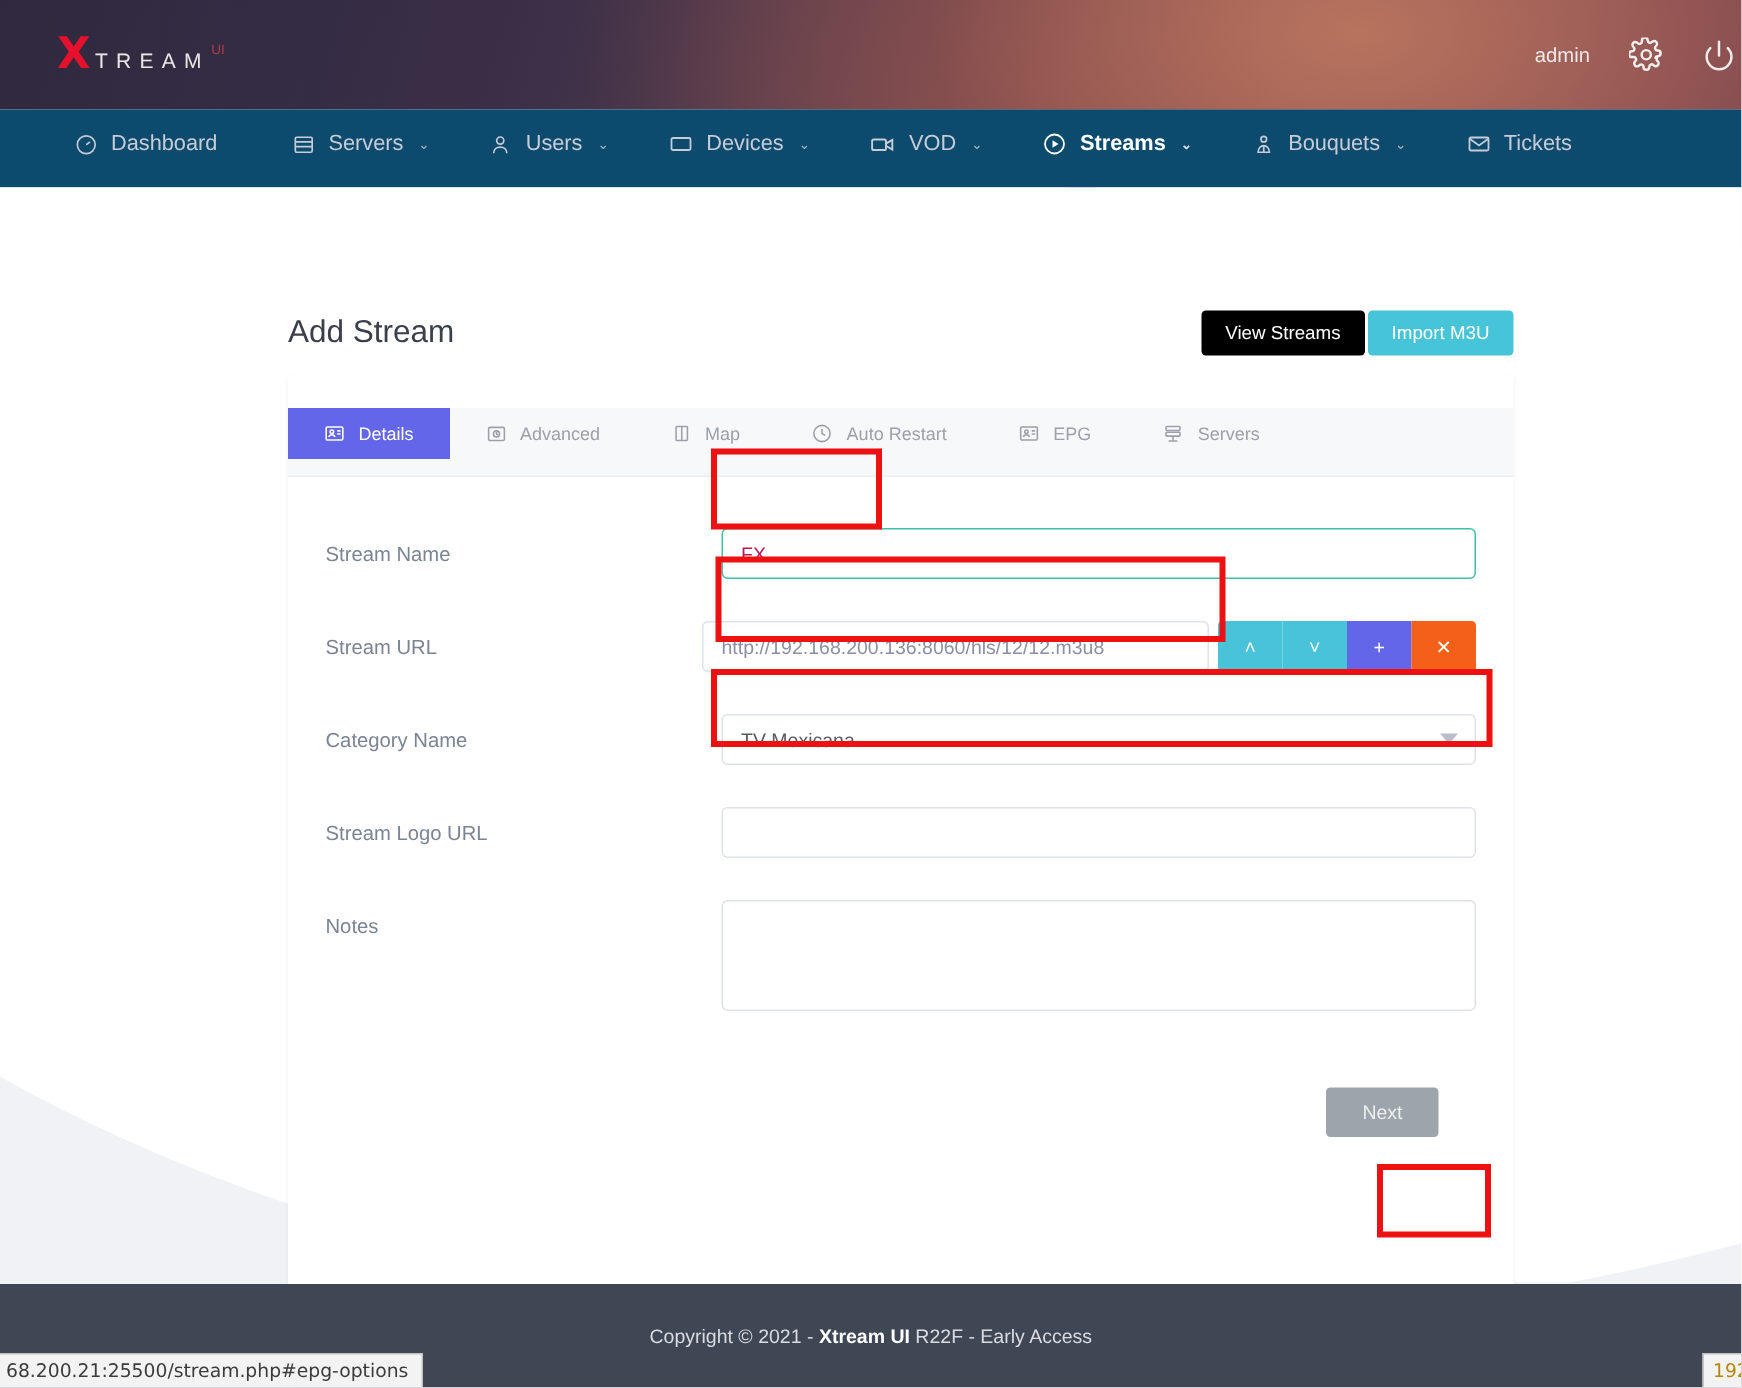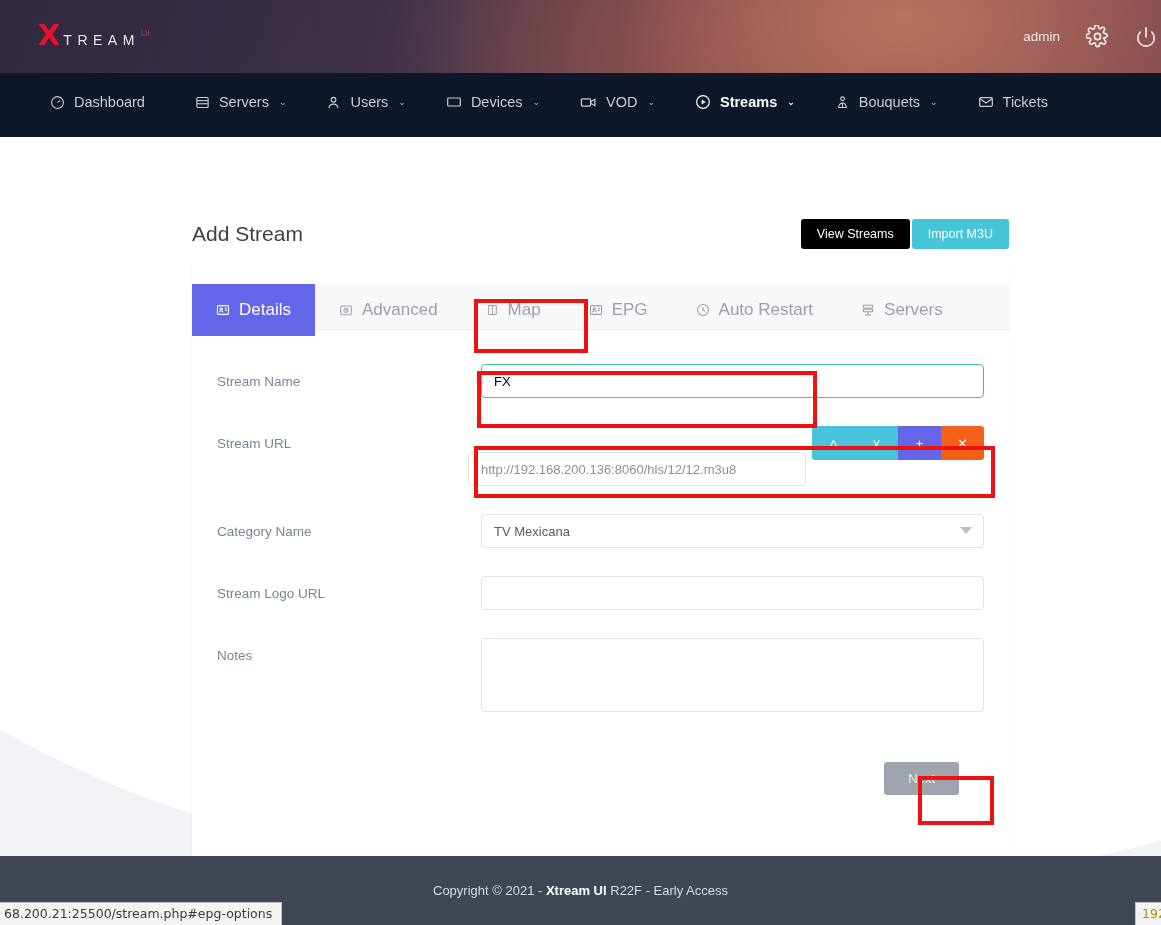--- a/index.html
+++ b/index.html
@@ -48,23 +48,23 @@
   .topbar-right {
     position: absolute; right: 4px; top: 0; height: 73px;
     display: flex; align-items: center; gap: 26px;
   }
   .topbar-right .uname { color: #ece9e8; font-size: 13.5px; }
   .ico-btn { color: #f1eeed; display: flex; align-items: center; cursor: pointer; }
 
   
   .navbar {
     position: relative;
-    height: 64px;
-    background: #0f172a;
-    display: flex; align-items: flex-start;
+    height: 52px;
+    background: #0c4a6e;
+    display: flex; align-items: flex-end;
     padding-left: 30px;
   }
   .nav-item {
     display: flex; align-items: center; gap: 9px;
     color: #c7ccd6; font-size: 14.5px;
     padding: 0 20px; height: 58px; cursor: pointer;
     white-space: nowrap;
   }
   .nav-item.active { color: #ffffff; font-weight: bold; }
   .nav-item .caret { font-size: 9px; opacity: .85; margin-left: 1px; }
@@ -113,47 +113,47 @@
     background: #ffffff;
     box-shadow: 0 1px 3px rgba(0,0,0,0.06);
   }
   .tabs {
     display: flex; height: 46px; background: #f7f8fa;
     margin-top: 22px;
     border-bottom: 1px solid #eceef1;
   }
   .tab {
     display: flex; align-items: center; gap: 9px;
-    padding: 0 24px; height: 52px;
-    color: #9ba0ab; font-size: 17px; cursor: pointer;
+    padding: 0 24px; height: 34px;
+    color: #9ba0ab; font-size: 12px; cursor: pointer;
     white-space: nowrap;
     justify-content: flex-end;
   }
   .tab.active { background: #6366e8; color: #ffffff; }
   .tab svg { display: block; }
 
   
   .form { padding: 34px 25px 0 25px; position: relative; }
   .row { display: flex; align-items: flex-start; margin-bottom: 28px; justify-content: center; }
   .row .label {
     width: 265px; padding-top: 10px;
     color: #7c8494; font-size: 13.5px;
   }
   .field { flex: 1; position: relative; }
   .inp {
     width: 503px; height: 34px;
     border: 1px solid #dfe2e8; border-radius: 4px;
-    background: #fff; font-size: 13px; color: #000000;
+    background: #fff; font-size: 13px; color: #be185d;
     padding: 0 12px;
     font-family: "Liberation Sans", sans-serif;
     outline: none;
   }
   .inp.teal { border: 1px solid #3fc0a8; }
   .inp::placeholder { color: #9aa0ab; }
-  .inp-url { width: 338px; color: #8a90a0; margin-top: 26px; }
+  .inp-url { width: 338px; color: #8a90a0; }
 
   .url-group { display: flex; align-items: stretch; gap: 0; }
   .url-btns { display: flex; margin-left: 6px; }
   .ubtn {
     border: none; cursor: pointer; color: #fff;
     width: 43px; height: 34px; font-size: 13px;
     display: flex; align-items: center; justify-content: center;
     font-family: "Liberation Sans", sans-serif;
   }
   .ubtn.cy { background: #48c3d9; }
@@ -410,38 +410,38 @@
               <rect x="5" y="3.5" width="14" height="17" rx="1"></rect>
                 <line x1="12" y1="3.5" x2="12" y2="20.5"></line>
             </svg>
           </span>
           <span>Map</span>
         </div>
 
         <div class="tab">
           <span>
             <svg width="14" height="14" viewBox="0 0 24 24" fill="none" stroke="#9ba0ab" stroke-width="1.8">
+              <circle cx="12" cy="12" r="9.3"></circle>
+                <path d="M12 6.8V12l3.6 2.2"></path>
+            </svg>
+          </span>
+          <span>Auto Restart</span>
+        </div>
+
+        <div class="tab">
+          <span>
+            <svg width="14" height="14" viewBox="0 0 24 24" fill="none" stroke="#9ba0ab" stroke-width="1.8">
               <rect x="2.5" y="4.5" width="19" height="15" rx="1.5"></rect>
                 <circle cx="9" cy="10" r="2"></circle>
                 <path d="M5.5 16c.6-1.8 2-2.6 3.5-2.6s2.9.8 3.5 2.6"></path>
                 <line x1="15" y1="9" x2="19" y2="9"></line>
                 <line x1="15" y1="12.5" x2="19" y2="12.5"></line>
             </svg>
           </span>
           <span>EPG</span>
-        </div>
-
-        <div class="tab">
-          <span>
-            <svg width="14" height="14" viewBox="0 0 24 24" fill="none" stroke="#9ba0ab" stroke-width="1.8">
-              <circle cx="12" cy="12" r="9.3"></circle>
-                <path d="M12 6.8V12l3.6 2.2"></path>
-            </svg>
-          </span>
-          <span>Auto Restart</span>
         </div>
 
         <div class="tab">
           <span>
             <svg width="14" height="14" viewBox="0 0 24 24" fill="none" stroke="#9ba0ab" stroke-width="1.8">
               <rect x="4" y="4" width="16" height="4.5" rx="1"></rect>
                 <rect x="4" y="10.5" width="16" height="4.5" rx="1"></rect>
                 <line x1="12" y1="15" x2="12" y2="20"></line>
                 <line x1="7" y1="20.5" x2="17" y2="20.5"></line>
             </svg>

